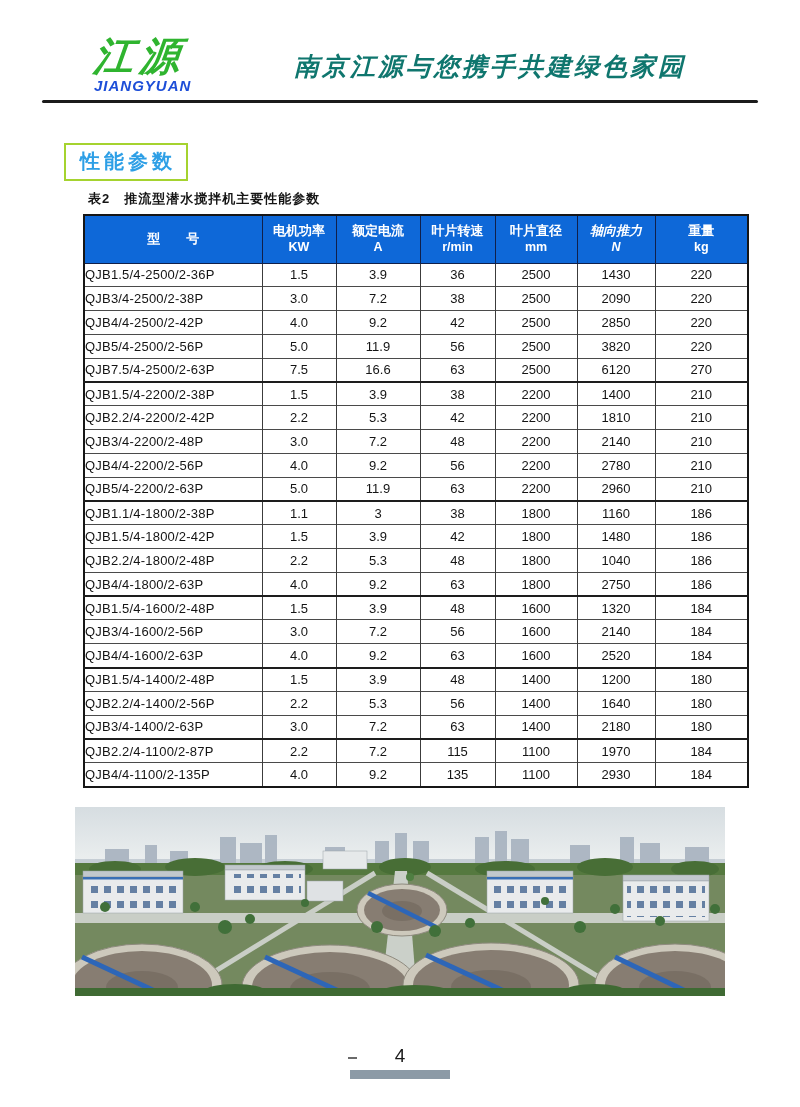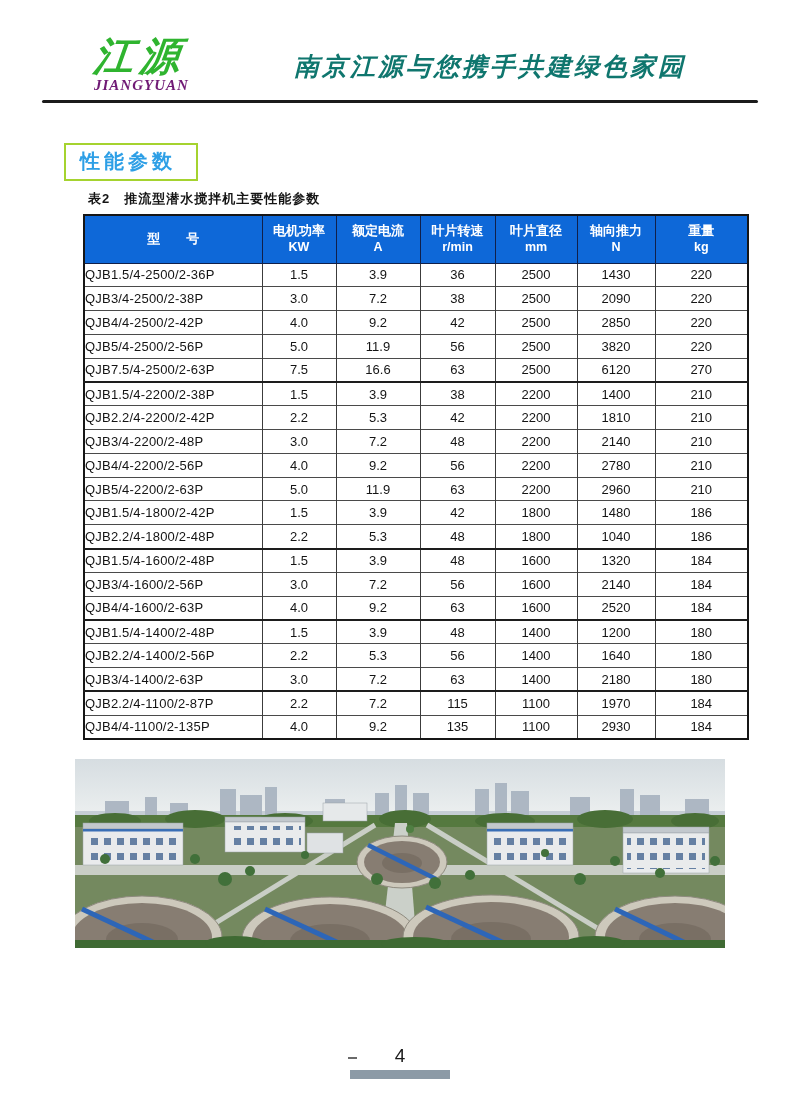--- a/index.html
+++ b/index.html
@@ -12,33 +12,33 @@
   .page { width: 800px; height: 1107px; padding: 36px 42px 0 42px; position: relative; }
 
   
   .hdr { display: flex; align-items: flex-start; height: 62px; }
   .logo { width: 180px; padding-left: 52px; line-height: 1; }
   .logo-cn {
     font-family: "DejaVu Serif", serif; font-style: italic; font-weight: bold;
     font-size: 40px; color: #2fb42f; letter-spacing: 6px; transform: skewX(-6deg);
   }
   .logo-en {
-    font-family: Liberation Serif, serif; font-weight: bold; font-style: italic;
-    font-size: 15px; color: #701a75; letter-spacing: 1px; margin-top: 2px;
+    font-family: Liberation Sans, sans-serif; font-weight: bold; font-style: italic;
+    font-size: 15px; color: #1d4ed8; letter-spacing: 1px; margin-top: 2px;
   }
   .slogan {
     flex: 1; text-align: center; margin-top: 14px;
     font-family: "DejaVu Serif", serif; font-weight: bold; font-style: italic;
     font-size: 25px; letter-spacing: 3px; color: #0f766e;
   }
   .hdr-rule { height: 3px; background: #1b1b1b; margin-top: 2px; border-radius: 2px; }
 
   
   .sec-box {
-    display: inline-block; margin: 40px 0 0 22px; padding: 3px 20px 4px 14px;
+    display: inline-block; margin: 40px 0 0 22px; padding: 3px 10px 4px 14px;
     border: 2px solid #a5d32f;
   }
   .sec-title { font-size: 20px; font-weight: bold; color: #2d9fe6; letter-spacing: 4px; }
   .caption { margin: 9px 0 6px 46px; font-size: 13px; font-weight: bold; color: #151515; letter-spacing: 1px; }
 
   
   table.params {
     border-collapse: collapse; table-layout: fixed;
     width: 666px; margin-left: 41px; border: 2px solid #161616;
     font-size: 13px;
@@ -53,21 +53,21 @@
     height: 23.8px; border-left: 1px solid #3c3c3c; border-top: 1px solid #4a4a4a;
     text-align: center; color: #141414; background: #ffffff;
   }
   table.params tr.group-start td { border-top: 2px solid #1d1d1d; }
   table.params td.model { text-align: left; letter-spacing: 0.2px; }
   table.params th:nth-child(1){ width: 178px; }
   table.params th:nth-child(2){ width: 74px; }
   table.params th:nth-child(3){ width: 84px; }
   table.params th:nth-child(4){ width: 75px; }
   table.params th:nth-child(5){ width: 82px; }
-  table.params th:nth-child(6){ width: 78px; }
+  table.params th:nth-child(6){ width: 78px; font-style: italic; }
   table.params th:nth-child(7){ width: auto; }
 
   
   figure.photo { margin: 19px 0 0 33px; width: 650px; height: 189px; line-height: 0; }
 
   
   .footer { position: absolute; left: 0; bottom: 28px; width: 800px; }
   .footer-inner { width: 100px; margin: 0 auto; position: relative; text-align: center; }
   .footer-dash { position: absolute; left: -2px; top: 12px; width: 9px; height: 2px; background: #6a6a6a; }
   .page-num { font-size: 19px; color: #1a1a1a; font-family: "Liberation Sans", sans-serif; }
@@ -208,36 +208,54 @@
         </tr>
         <tr>
           <td class="model">QJB5/4-2200/2-63P</td>
           <td>5.0</td>
           <td>11.9</td>
           <td>63</td>
           <td>2200</td>
           <td>2960</td>
           <td>210</td>
         </tr>
+        <tr class="group-start">
+          <td class="model">QJB1.1/4-1800/2-38P</td>
+          <td>1.1</td>
+          <td>3</td>
+          <td>38</td>
+          <td>1800</td>
+          <td>1160</td>
+          <td>186</td>
+        </tr>
         <tr>
           <td class="model">QJB1.5/4-1800/2-42P</td>
           <td>1.5</td>
           <td>3.9</td>
           <td>42</td>
           <td>1800</td>
           <td>1480</td>
           <td>186</td>
         </tr>
         <tr>
           <td class="model">QJB2.2/4-1800/2-48P</td>
           <td>2.2</td>
           <td>5.3</td>
           <td>48</td>
           <td>1800</td>
           <td>1040</td>
+          <td>186</td>
+        </tr>
+        <tr>
+          <td class="model">QJB4/4-1800/2-63P</td>
+          <td>4.0</td>
+          <td>9.2</td>
+          <td>63</td>
+          <td>1800</td>
+          <td>2750</td>
           <td>186</td>
         </tr>
         <tr class="group-start">
           <td class="model">QJB1.5/4-1600/2-48P</td>
           <td>1.5</td>
           <td>3.9</td>
           <td>48</td>
           <td>1600</td>
           <td>1320</td>
           <td>184</td>

